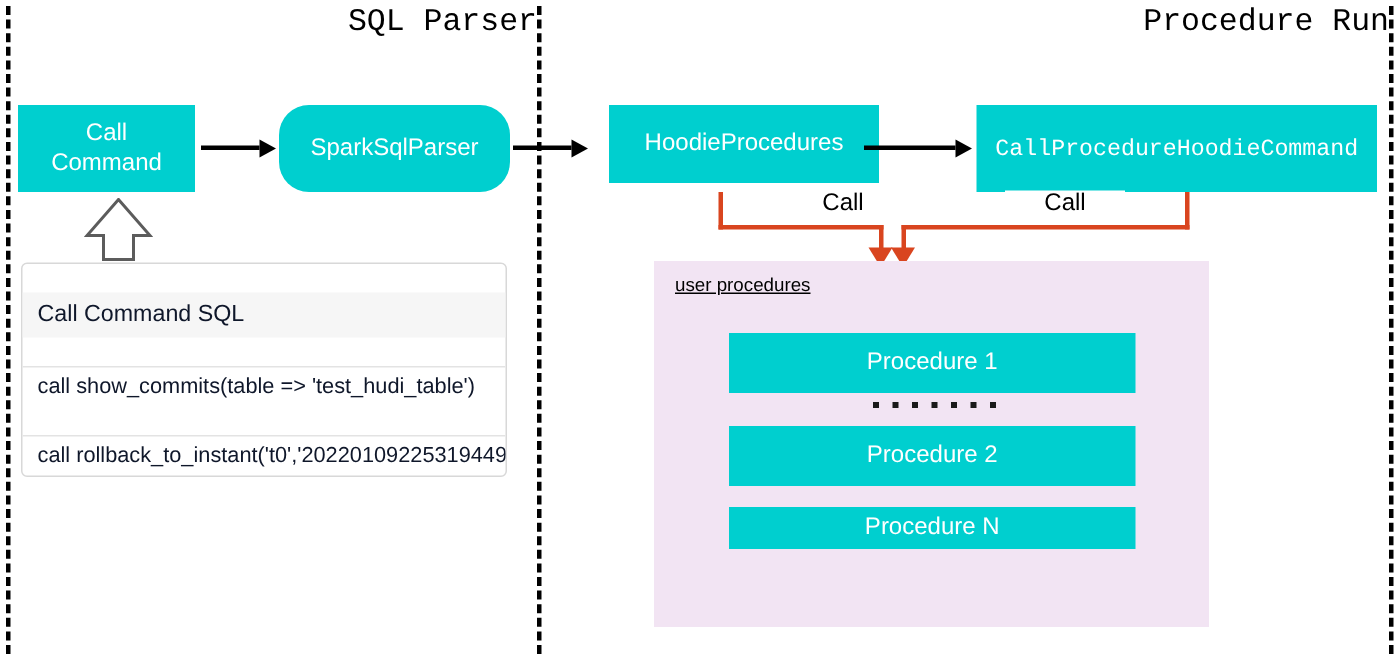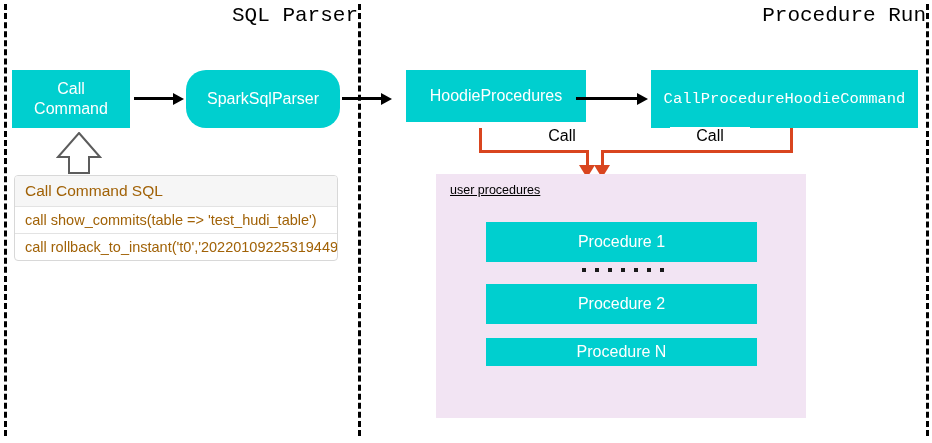--- a/index.html
+++ b/index.html
@@ -86,23 +86,24 @@
     border: 1px solid #d8d8d8;
     border-radius: 4px;
     background: #ffffff;
     box-sizing: border-box;
     overflow: hidden;
   }
   .sqltable .row {
     box-sizing: border-box;
     padding: 5px 10px;
     font-size: 14.5px;
-    color: #a16207;
+    color: #0f172a;
     white-space: nowrap;
     border-top: 1px solid #e3e3e3;
+    margin-top: 19px;
   }
   .sqltable .row.header {
     background: #f6f6f6;
     border-top: none;
     font-size: 15.5px;
     padding: 6px 10px;
   }
 
   
   .ob {

